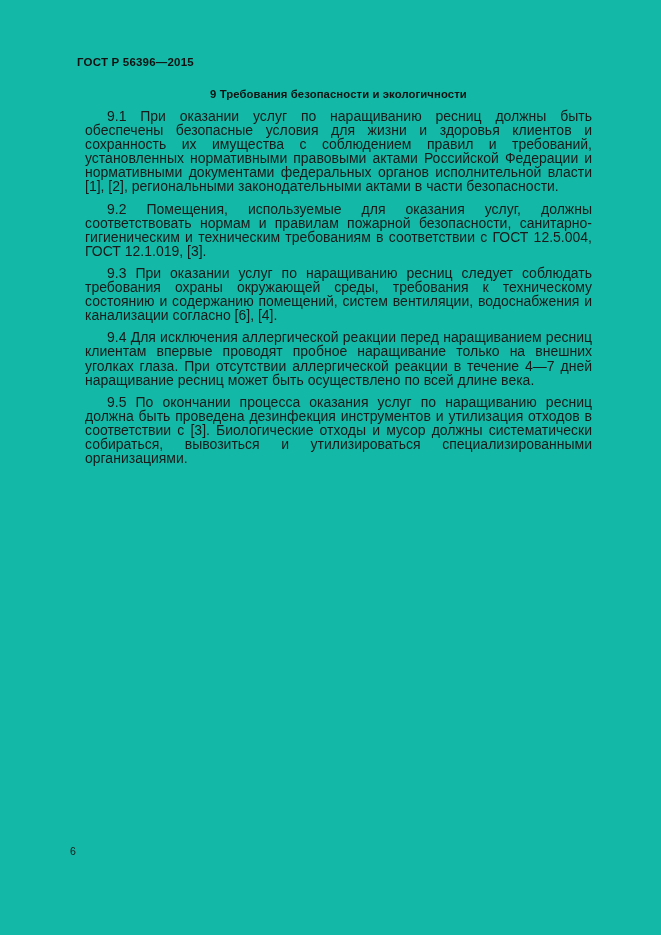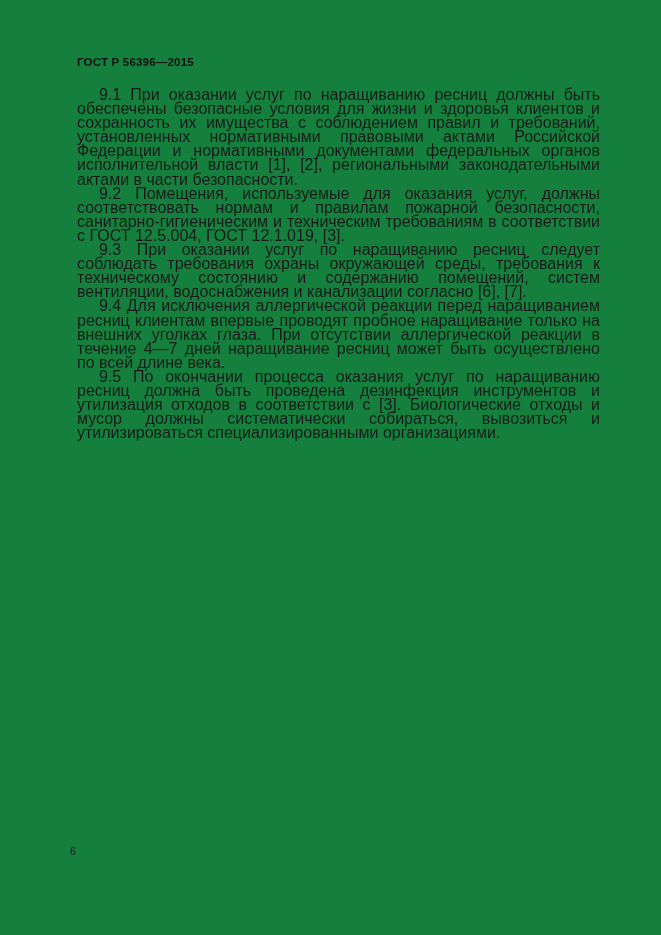--- a/index.html
+++ b/index.html
@@ -9,21 +9,21 @@
     background: #ffffff;
   }
   body {
     font-family: "Liberation Sans", "DejaVu Sans", sans-serif;
     color: #1a1a1a;
   }
   .page {
     position: relative;
     width: 661px;
     height: 935px;
-    background: #15803d;
+    background: #14b8a6;
     overflow: hidden;
     box-sizing: border-box;
   }
   .page-header {
     position: absolute;
     left: 77px;
     top: 56px;
     font-size: 11.5px;
     font-weight: bold;
     letter-spacing: 0.2px;
@@ -38,26 +38,26 @@
   }
   .section-title {
     font-size: 11.3px;
     font-weight: bold;
     text-align: center;
     margin: 0 0 9px 0;
     letter-spacing: 0.1px;
     color: #111111;
   }
   .para {
-    font-size: 16px;
+    font-size: 14px;
     line-height: 14.1px;
     text-align: justify;
     text-justify: inter-word;
     text-indent: 22px;
-    margin: 0;
+    margin: 8px;
     color: #1a1a1a;
     hyphens: manual;
   }
   .para:last-child {
     text-align: justify;
   }
   .page-number {
     position: absolute;
     left: 70px;
     top: 845px;
@@ -67,26 +67,27 @@
 </style>
 </head>
 <body>
 
 <div class="page">
 
   <div class="page-header">ГОСТ Р 56396—2015</div>
 
   <div class="content">
 
+    <h2 class="section-title">9 Требования безопасности и экологичности</h2>
 
     <p class="para">9.1 При оказании услуг по наращиванию ресниц должны быть обеспечены безопасные условия для жизни и здоровья клиентов и сохранность их имущества с соблюдением правил и требований, установленных нормативными правовыми актами Российской Федерации и нормативными документами федеральных органов исполнительной власти [1], [2], региональными законодательными актами в части безопасности.</p>
 
     <p class="para">9.2 Помещения, используемые для оказания услуг, должны соответствовать нормам и правилам пожарной безопасности, санитарно-гигиеническим и техническим требованиям в соответствии с ГОСТ 12.5.004, ГОСТ 12.1.019, [3].</p>
 
-    <p class="para">9.3 При оказании услуг по наращиванию ресниц следует соблюдать требования охраны окружающей среды, требования к техническому состоянию и содержанию помещений, систем вентиляции, водоснабжения и канализации согласно [6], [7].</p>
+    <p class="para">9.3 При оказании услуг по наращиванию ресниц следует соблюдать требования охраны окружающей среды, требования к техническому состоянию и содержанию помещений, систем вентиляции, водоснабжения и канализации согласно [6], [4].</p>
 
     <p class="para">9.4 Для исключения аллергической реакции перед наращиванием ресниц клиентам впервые проводят пробное наращивание только на внешних уголках глаза. При отсутствии аллергической реакции в течение 4—7 дней наращивание ресниц может быть осуществлено по всей длине века.</p>
 
     <p class="para">9.5 По окончании процесса оказания услуг по наращиванию ресниц должна быть проведена дезинфекция инструментов и утилизация отходов в соответствии с [3]. Биологические отходы и мусор должны систематически собираться, вывозиться и утилизироваться специализированными организациями.</p>
 
   </div>
 
   <div class="page-number">6</div>
 
 </div>

